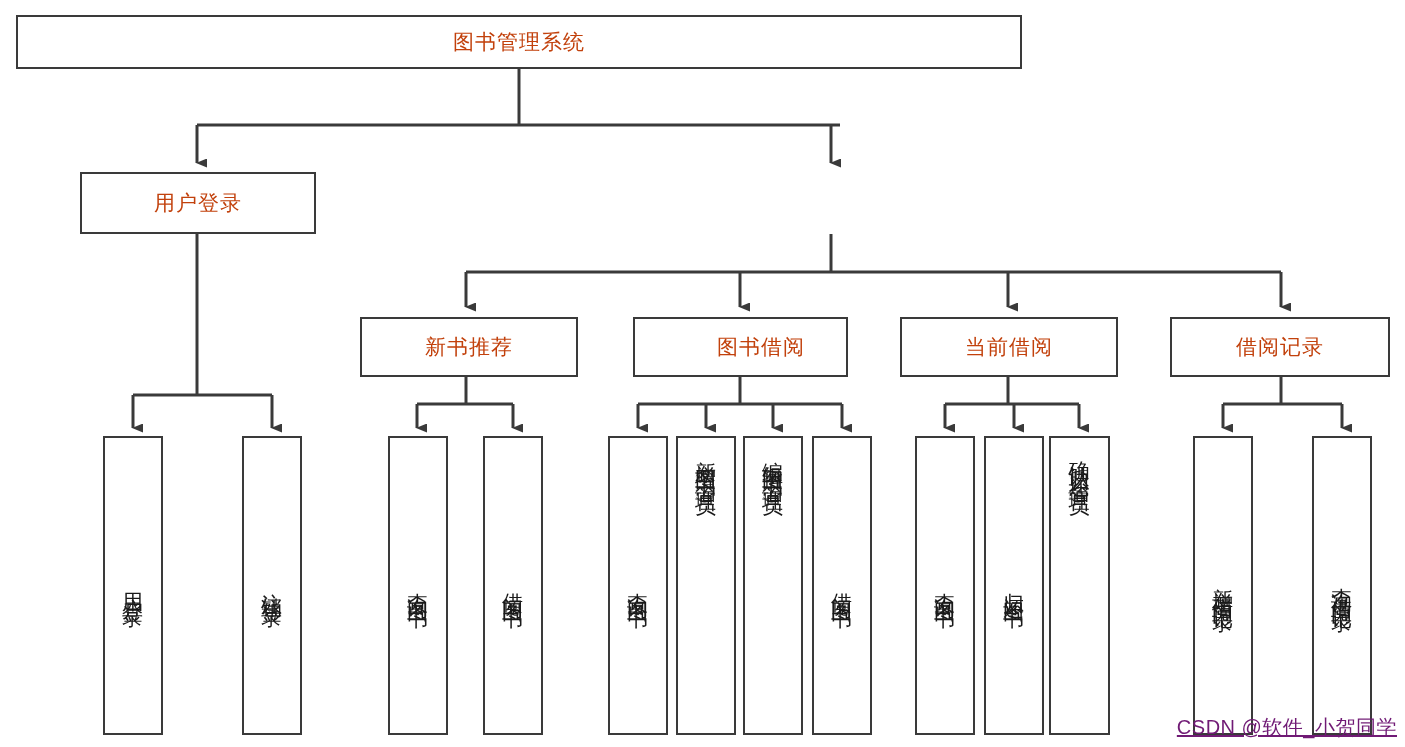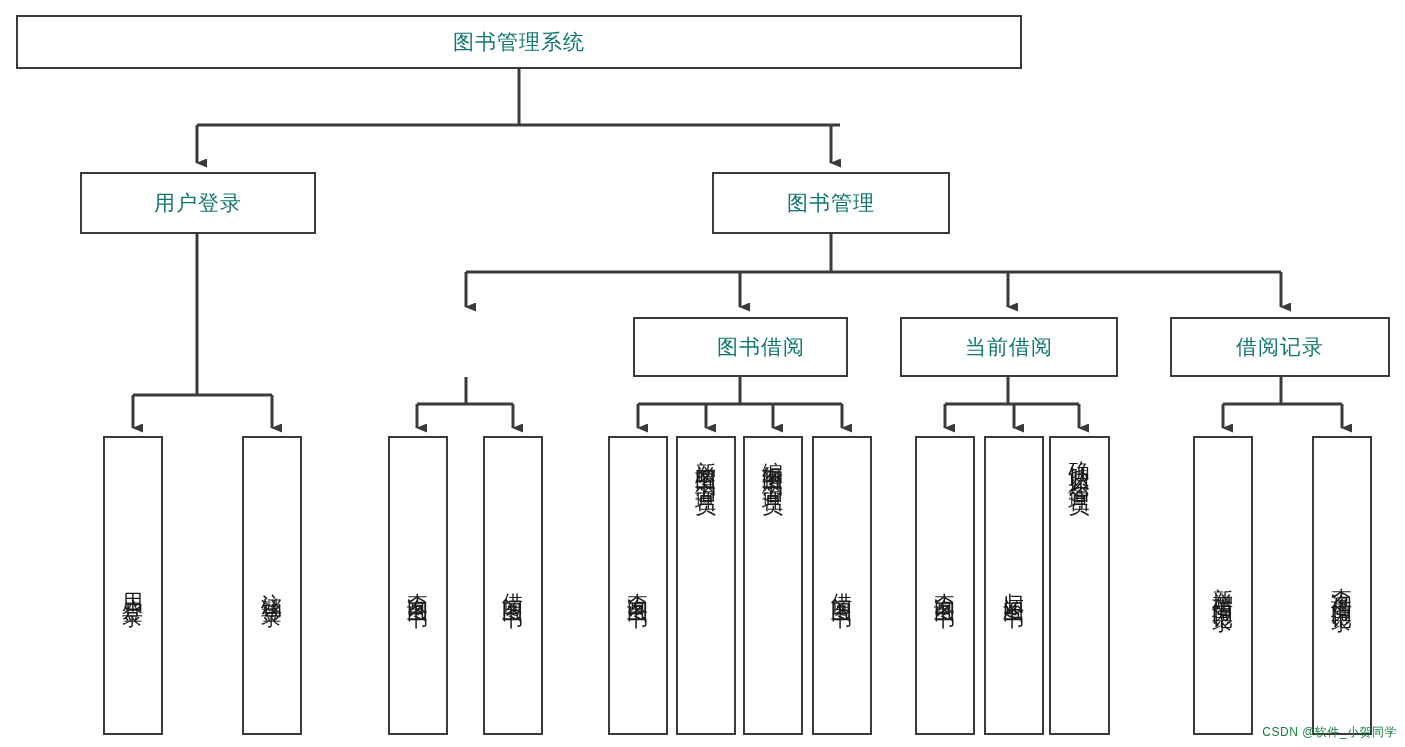--- a/index.html
+++ b/index.html
@@ -32,21 +32,21 @@
     border: 2px solid #3a3a3a;
     display: flex;
     align-items: center;
     justify-content: center;
   }
   .node.level-0 {
     border-width: 2px;
   }
   .node-label-h {
     font-size: 21px;
-    color: #0f766e;
+    color: #c2410c;
     letter-spacing: 1px;
     line-height: 1.1;
     white-space: nowrap;
     text-align: center;
   }
   .node.leaf {
     align-items: flex-start;
     justify-content: center;
     padding-top: 6px;
   }
@@ -61,24 +61,25 @@
     white-space: nowrap;
   }
   .node.leaf.centered {
     align-items: center;
     padding-top: 0;
   }
   .watermark {
     position: absolute;
     right: 8px;
     bottom: 6px;
-    font-size: 12px;
-    color: #15803d;
+    font-size: 20px;
+    color: #701a75;
     letter-spacing: 0.5px;
     white-space: nowrap;
+    text-decoration: underline;
   }
 </style>
 </head>
 <body>
 
 <div id="diagram-root">
 
   <svg class="connector-layer" viewBox="0 0 1405 747" xmlns="http://www.w3.org/2000/svg">
     <defs>
       <marker id="arrowhead" markerWidth="9" markerHeight="11" refX="4.5" refY="10" orient="auto" markerUnits="userSpaceOnUse">
@@ -130,24 +131,24 @@
     </g>
   </svg>
 
   <div class="node level-0" style="left:16px; top:15px; width:1006px; height:54px;">
     <span class="node-label-h">图书管理系统</span>
   </div>
 
   <div class="node" style="left:80px; top:172px; width:236px; height:62px;">
     <span class="node-label-h">用户登录</span>
   </div>
-  <div class="node" style="left:712px; top:172px; width:238px; height:62px;">
-    <span class="node-label-h">图书管理</span>
-  </div>
-
+
+  <div class="node" style="left:360px; top:317px; width:218px; height:60px;">
+    <span class="node-label-h">新书推荐</span>
+  </div>
   <div class="node" style="left:633px; top:317px; width:215px; height:60px;padding-left:41px;">
     <span class="node-label-h">图书借阅</span>
   </div>
   <div class="node" style="left:1170px; top:317px; width:220px; height:60px;">
     <span class="node-label-h">借阅记录</span>
   </div>
   <div class="node" style="left:900px; top:317px; width:218px; height:60px;">
     <span class="node-label-h">当前借阅</span>
   </div>
 

